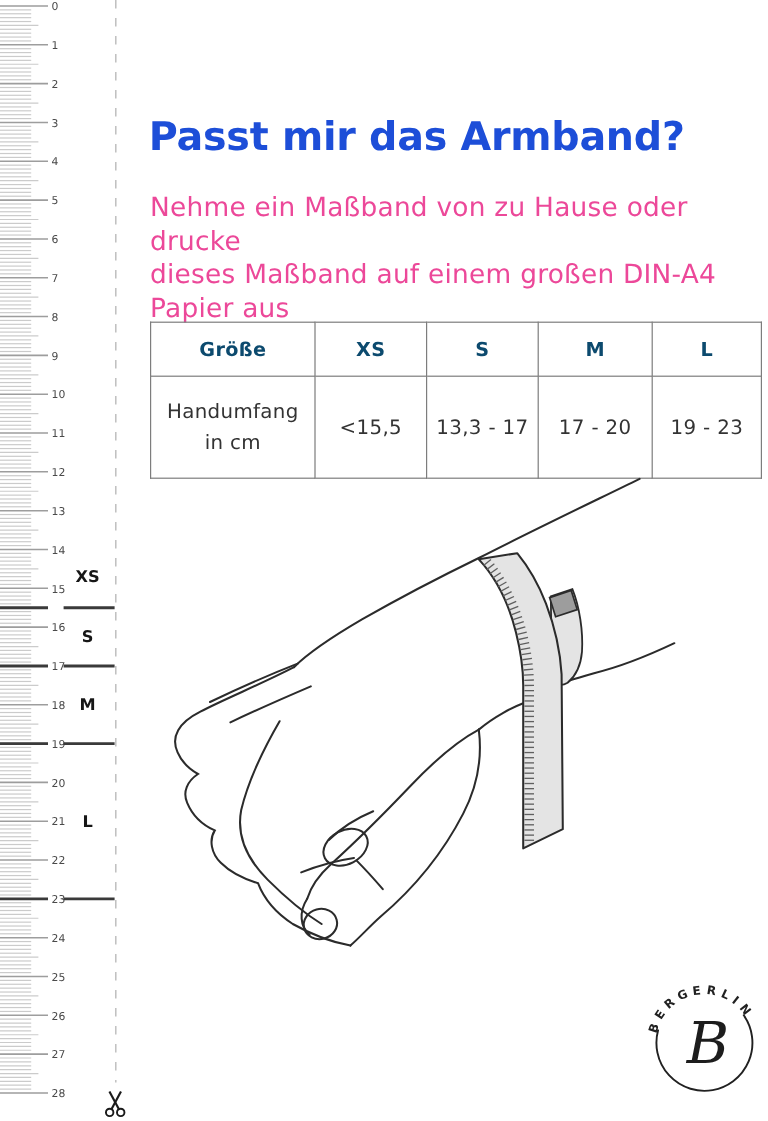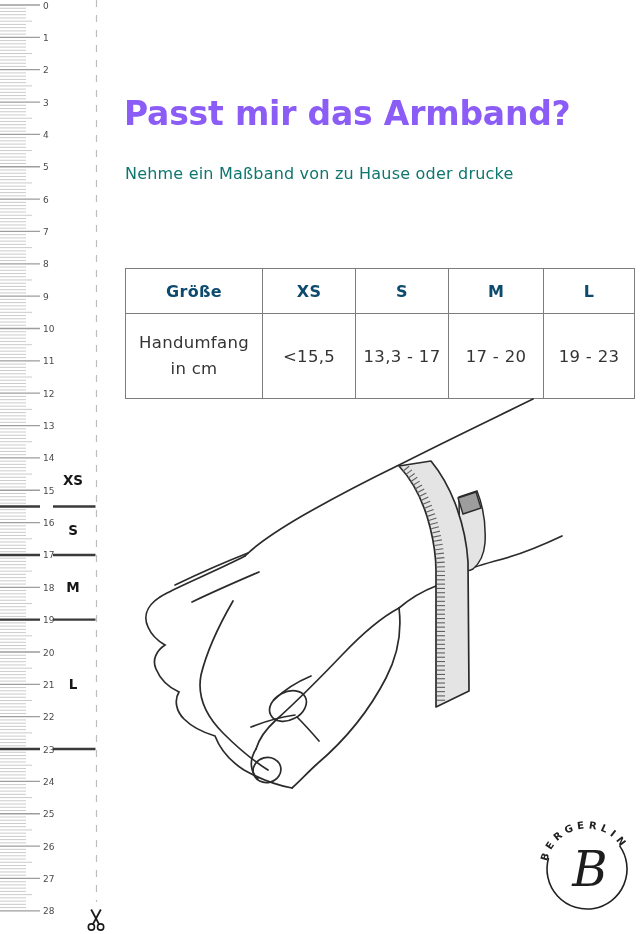--- a/index.html
+++ b/index.html
@@ -1,23 +1,23 @@
 <!DOCTYPE html>
 <html><head>
 <meta charset="utf-8">
 <style>
   html,body{margin:0;padding:0;background:#fff;}
   .page{position:relative;width:640px;height:934px;background:#ffffff;overflow:hidden;
         font-family:"DejaVu Sans",sans-serif;color:#1a1a1a;}
   svg{display:block;}
   .ruler-svg{position:absolute;left:0;top:0;}
   .title{position:absolute;left:124px;top:94px;font-size:33px;font-weight:bold;
-         color:#8b5cf6;letter-spacing:-0.2px;margin:0;}
-  .intro{position:absolute;left:125px;top:160px;width:490px;font-size:16px;
-         line-height:28px;color:#0f766e;letter-spacing:0.2px;}
+         color:#1d4ed8;letter-spacing:-0.2px;margin:0;}
+  .intro{position:absolute;left:125px;top:160px;width:490px;font-size:22px;
+         line-height:28px;color:#ec4899;letter-spacing:0.2px;}
   .intro span{display:block;}
   table.size-table{position:absolute;left:125px;top:268px;width:509px;
         border-collapse:collapse;table-layout:fixed;}
   table.size-table th,table.size-table td{border:1px solid #7d7d7d;text-align:center;
         vertical-align:middle;padding:0;}
   table.size-table th{height:44px;font-size:16px;font-weight:bold;color:#0c4a6e;letter-spacing:0.3px;}
   table.size-table td{height:66px;font-size:16.5px;color:#333333;letter-spacing:0.3px;}
   td .rowlabel{max-width:112px;margin:16px auto;line-height:26px;}
   .illustration{position:absolute;left:130px;top:385px;}
   .logo{position:absolute;left:533px;top:804px;}
@@ -362,20 +362,21 @@
       <circle cx="4.6" cy="8" r="3.1" stroke-width="1.6"></circle>
       <line x1="-3" y1="5.2" x2="4.8" y2="-9.5" stroke-width="1.8"></line>
       <line x1="3" y1="5.2" x2="-4.8" y2="-9.5" stroke-width="1.8"></line>
     </g>
   </svg>
 
   <h1 class="title">Passt mir das Armband?</h1>
 
   <div class="intro">
     <span>Nehme ein Maßband von zu Hause oder drucke</span>
+    <span>dieses Maßband auf einem großen DIN-A4 Papier aus</span>
   </div>
 
   <table class="size-table">
     <colgroup>
       <col style="width:137px">
         <col style="width:93px">
         <col style="width:93px">
       <col style="width:95px">
         <col style="width:91px">
     </colgroup>

